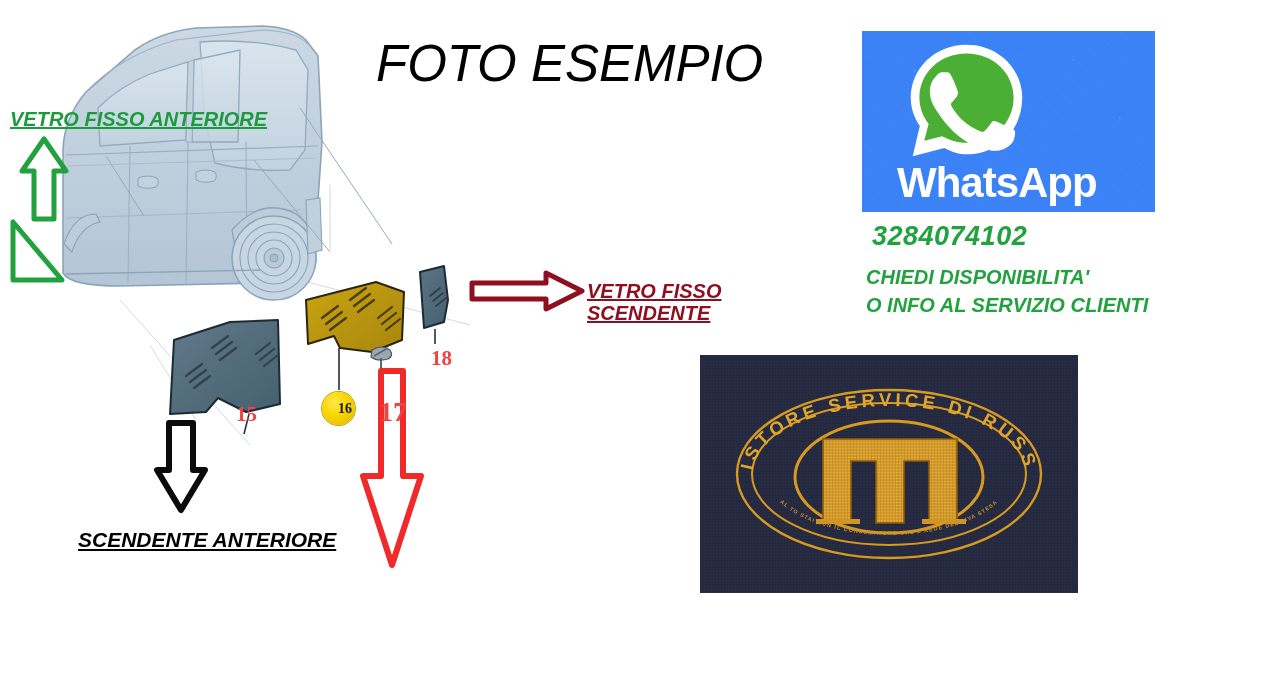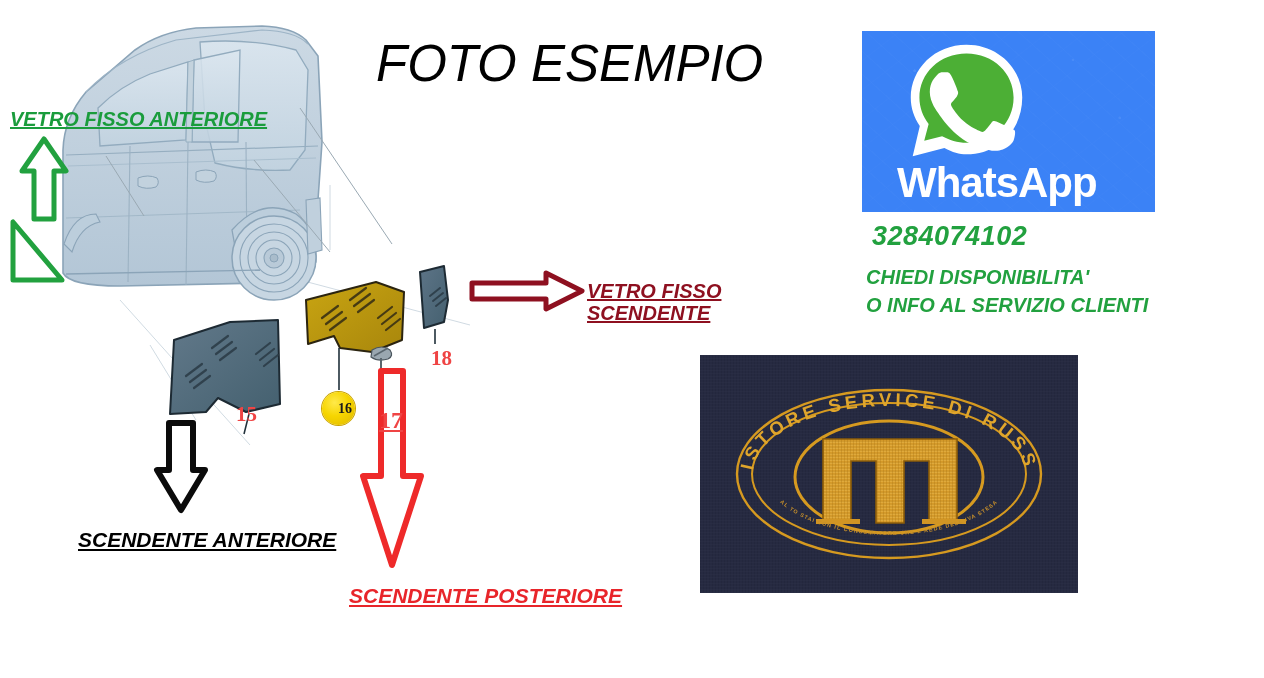--- a/index.html
+++ b/index.html
@@ -70,21 +70,21 @@
       repeating-linear-gradient(90deg, rgba(0,0,0,.16) 0 1px, transparent 1px 3px);
   }
   #brand-svg{position:absolute;left:0;top:0;}
 
   
   #car-svg{left:0px;top:0px;}
 
   
   .partnum{font-weight:bold;color:#ef4444;font-family:"Liberation Serif",serif;}
   #pn-14{left:236px;top:402px;font-size:21px;}
-  #pn-17{left:379px;top:407px;font-size:24px;text-decoration:underline;}
+  #pn-17{left:379px;top:396px;font-size:28px;}
   #pn-18{left:431px;top:346px;font-size:21px;}
   #pn-16-badge{
     left:322px;top:392px;width:33px;height:33px;border-radius:50%;
     background:radial-gradient(circle at 38% 32%,#ffe94a 0%,#f6d500 45%,#e0b800 100%);
     box-shadow:0 0 0 1px #c9a200;
   }
   #pn-16{
     position:absolute;left:0;top:0;width:46px;height:33px;
     display:flex;align-items:center;justify-content:center;
     font-size:14px;font-weight:bold;color:#1a1a1a;
@@ -253,21 +253,20 @@
 
   <div class="abs callout" id="lbl-vetro-ant">VETRO FISSO ANTERIORE</div>
 
   <div class="abs callout" id="lbl-vetro-post">
     <div>VETRO FISSO</div>
     <div>SCENDENTE</div>
   </div>
 
   <div class="abs callout" id="lbl-scend-ant">SCENDENTE ANTERIORE</div>
 
-  <div class="abs callout" id="lbl-scend-post">SCENDENTE POSTERIORE</div>
 
   <div class="abs partnum" id="pn-14">15</div>
   <div class="abs" id="pn-16-badge">
     <div id="pn-16">16</div>
   </div>
   <div class="abs partnum" id="pn-17">17</div>
   <div class="abs partnum" id="pn-18">18</div>
 
   <div class="abs" id="wa-box">
     <div id="wa-texture"></div>

